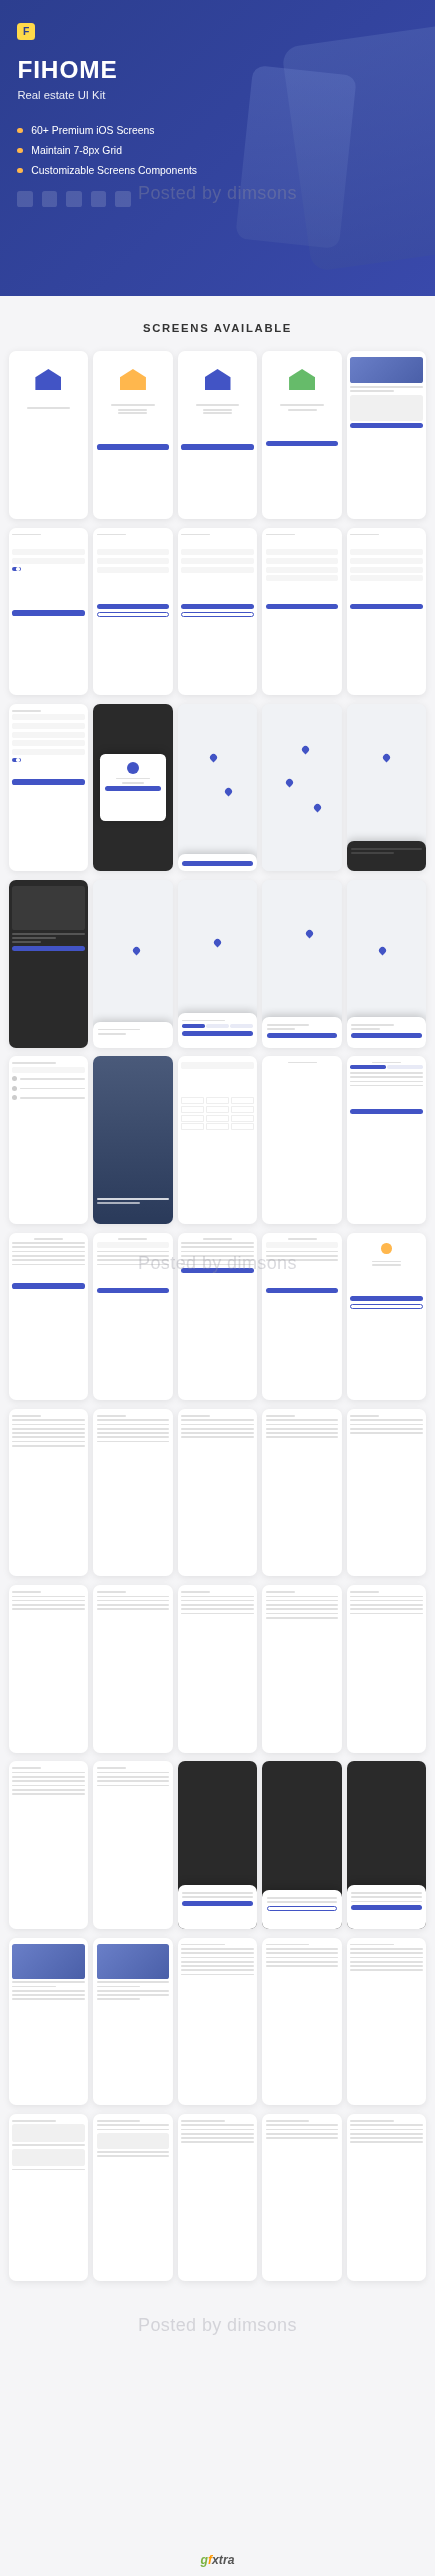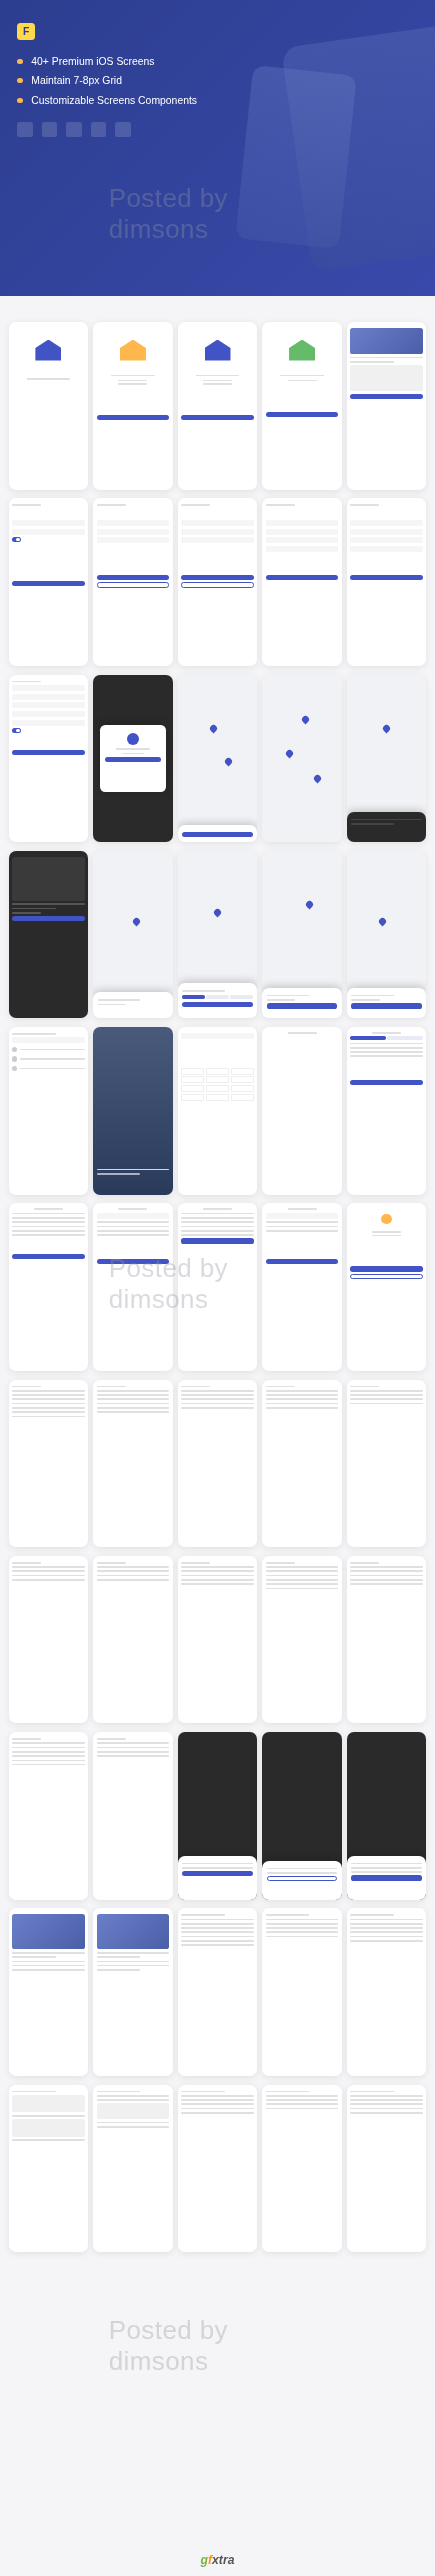--- a/index.html
+++ b/index.html
@@ -38,57 +38,60 @@
 .sc-modal.c{top:30%;bottom:30%;left:7px;right:7px;border-radius:5.2px}
 .sc-map{position:absolute;inset:0;background:#f0f2f5}
 .sc-pin{position:absolute;width:7px;height:7px;background:#4254c5;border-radius:50% 50% 50% 0;transform:rotate(-45deg)}
 .sc-row{display:flex;gap:1.7px;margin:1.7px 0}
 .sc-tag{flex:1;height:4.4px;background:#e8eaf6;border-radius:1.7px}
 .sc-tag.a{background:#4254c5}
 .keypad{display:grid;grid-template-columns:repeat(3,1fr);gap:1.7px;margin-top:auto}
 .key{height:7px;background:#fff;border:0.3px solid #eee;border-radius:0.9px}
 .sc-list-item{display:flex;align-items:center;gap:2.6px;margin:2.6px 0}
 .sc-av{width:5.2px;height:5.2px;background:#ccc;border-radius:50%}
-.watermark{position:absolute;left:50%;transform:translateX(-50%);font-size:26px;font-weight:300;color:rgba(150,150,160,.35);letter-spacing:0.4px;pointer-events:none}
+.watermark{position:absolute;left:50%;transform:translateX(-50%);font-size:18px;font-weight:300;color:rgba(150,150,160,.35);letter-spacing:0.4px;pointer-events:none}
 .footer-logo{position:absolute;bottom:8.7px;left:50%;transform:translateX(-50%);font-size:12.2px;font-weight:700;font-style:italic}
 .footer-logo .g{color:#7cb342}.footer-logo .f{color:#ff9800}.footer-logo .x{color:#555}
 .tool-icons{display:flex;gap:8.7px;margin-top:15.7px}
 .ti{width:15.7px;height:15.7px;background:rgba(255,255,255,.15);border-radius:2.6px}
 </style>
 </head>
 <body>
 
 <div class="hero">
   <div class="logo-row">
     <div class="logo-mark">
         <span>F</span>
       </div>
   </div>
+  <div class="brand">FIHOME</div>
+  <div class="tagline">Real estate UI Kit</div>
   <div class="feat">
       <span class="dot"></span>
-      <span>40+ Premium iOS Screens</span>
+      <span>60+ Premium iOS Screens</span>
     </div>
   <div class="feat">
       <span class="dot"></span>
       <span>Maintain 7-8px Grid</span>
     </div>
   <div class="feat">
       <span class="dot"></span>
       <span>Customizable Screens Components</span>
     </div>
   <div class="tool-icons">
     <div class="ti"></div>
     <div class="ti"></div>
     <div class="ti"></div>
     <div class="ti"></div>
     <div class="ti"></div>
   </div>
 </div>
 
 <div class="section-title">
+  <div class="sub">SCREENS AVAILABLE</div>
 </div>
 
 <div class="watermark" style="top:183px">Posted by dimsons</div>
 
 <div class="grid">
   <div class="screen">
       <div class="sc-illus">
         <div class="h"></div>
       </div>
       <div class="sc-line s" style="margin:10.4px auto"></div>

